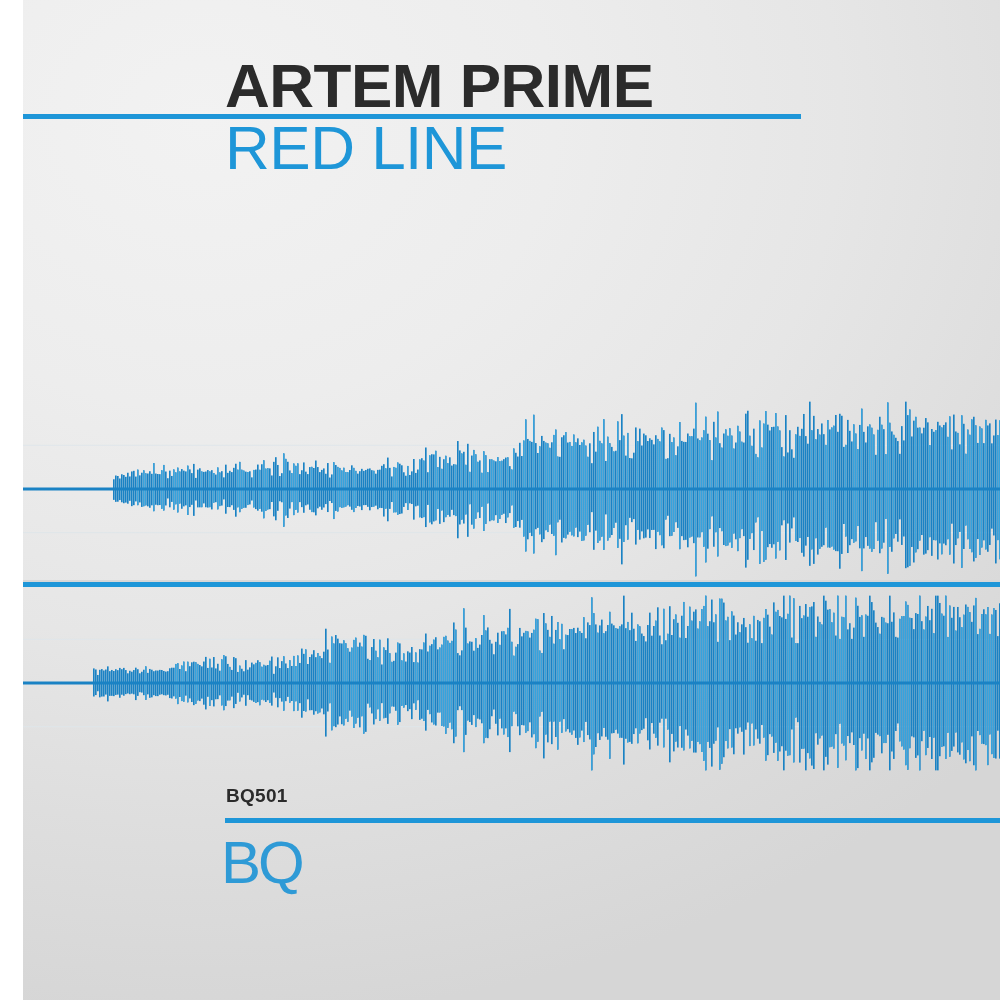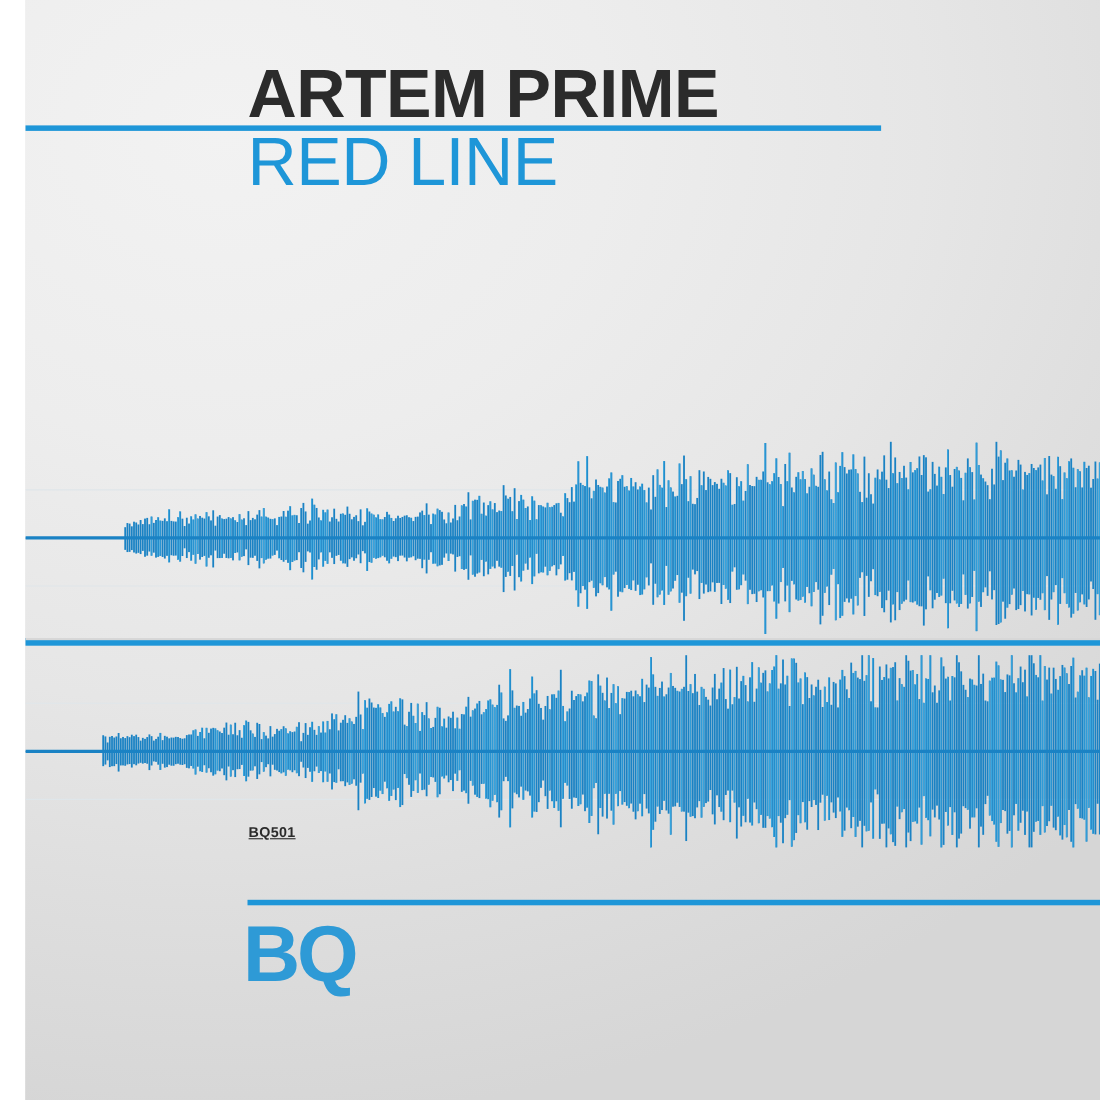--- a/index.html
+++ b/index.html
@@ -100,44 +100,43 @@
     width: 1000px;
     background: #1e96d8;
     border-top: 2px solid #d7d7d7;
     box-sizing: border-box;
   }
 
   
   .catalog {
     position: absolute;
     left: 203px;
-    top: 749px;
-    font-size: 13px;
+    top: 785px;
+    font-size: 19px;
     font-weight: bold;
     color: #2b2b2b;
     letter-spacing: 0.3px;
-    text-decoration: underline;
   }
   .rule-bottom {
     position: absolute;
     left: 202px;
     top: 818px;
     height: 5px;
     width: 798px;
     background: #1e96d8;
   }
   .logo-block {
     position: absolute;
     left: 198px;
     top: 838px;
   }
   .logo-mark {
-    font-size: 72px;
+    font-size: 60px;
     line-height: 0.84;
-    font-weight: bold;
+    font-weight: normal;
     letter-spacing: -3px;
     color: #2e9ad6;
     margin: 0;
   }
   .logo-word {
     font-size: 37px;
     line-height: 1;
     font-weight: bold;
     letter-spacing: -1.1px;
     color: #2b2b2b;

